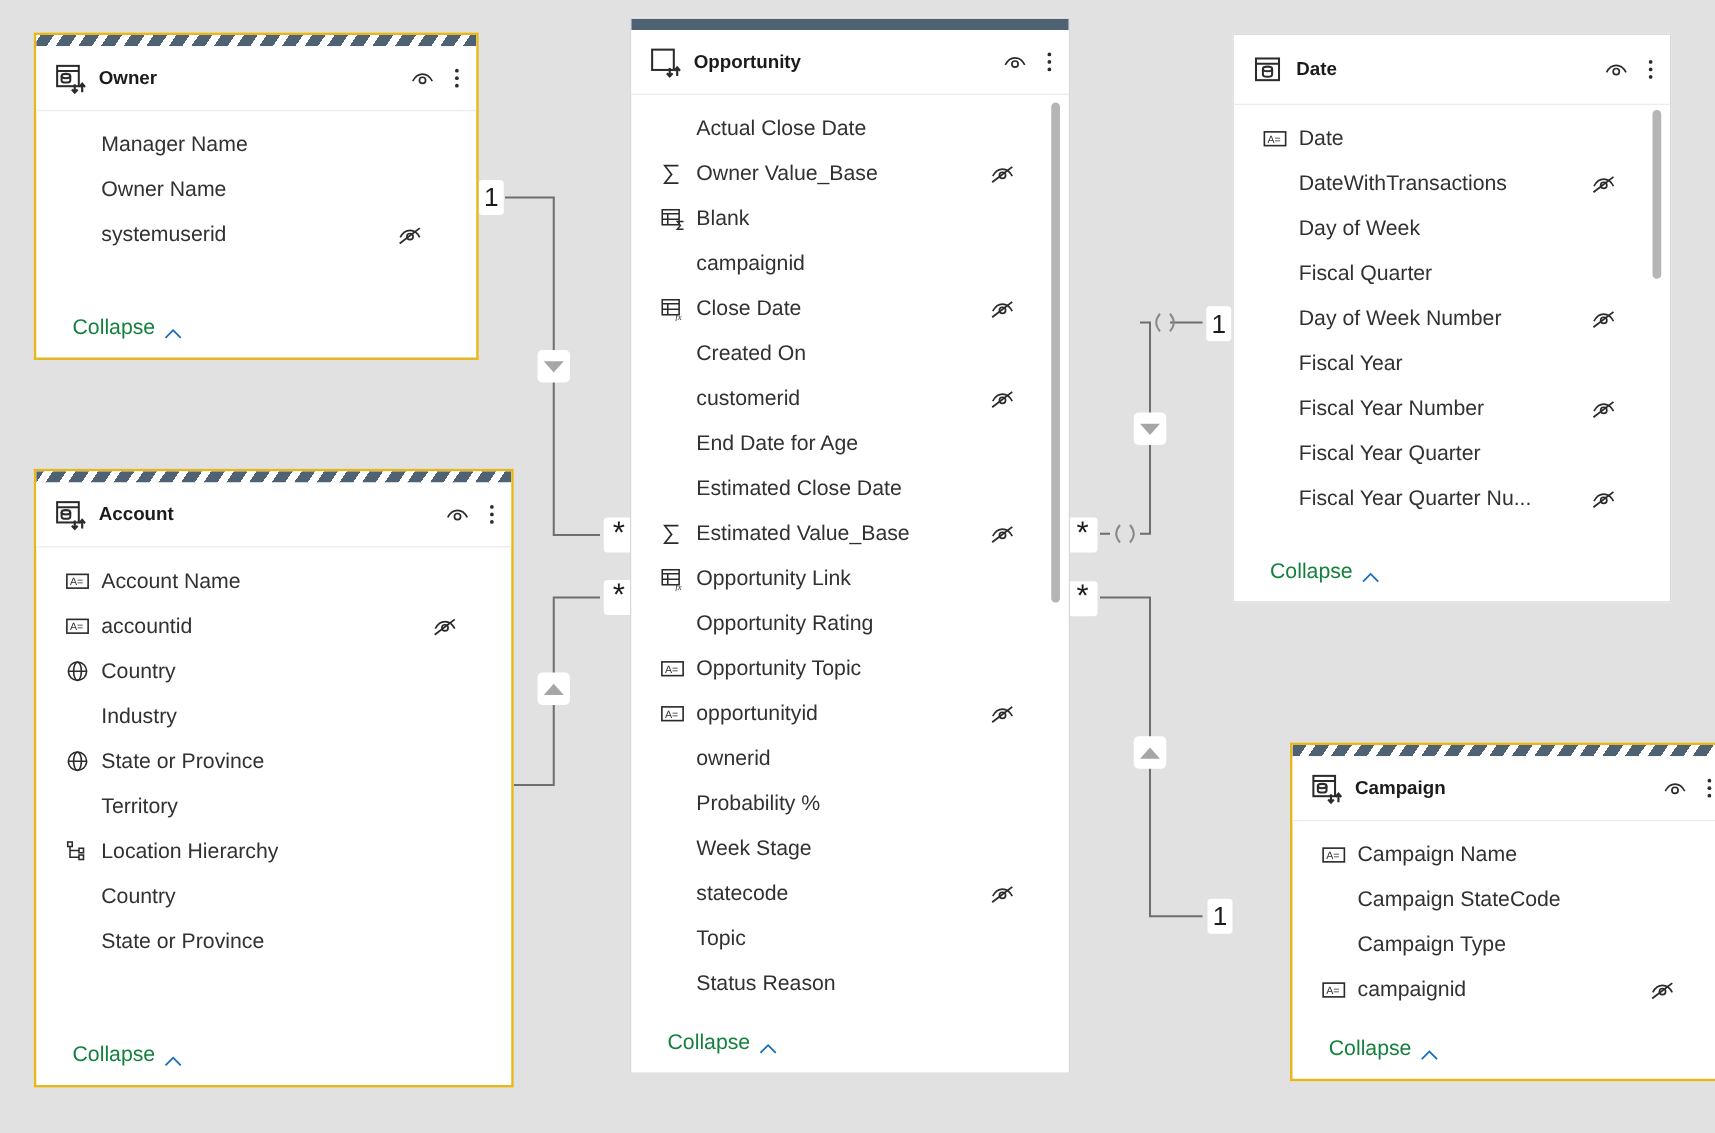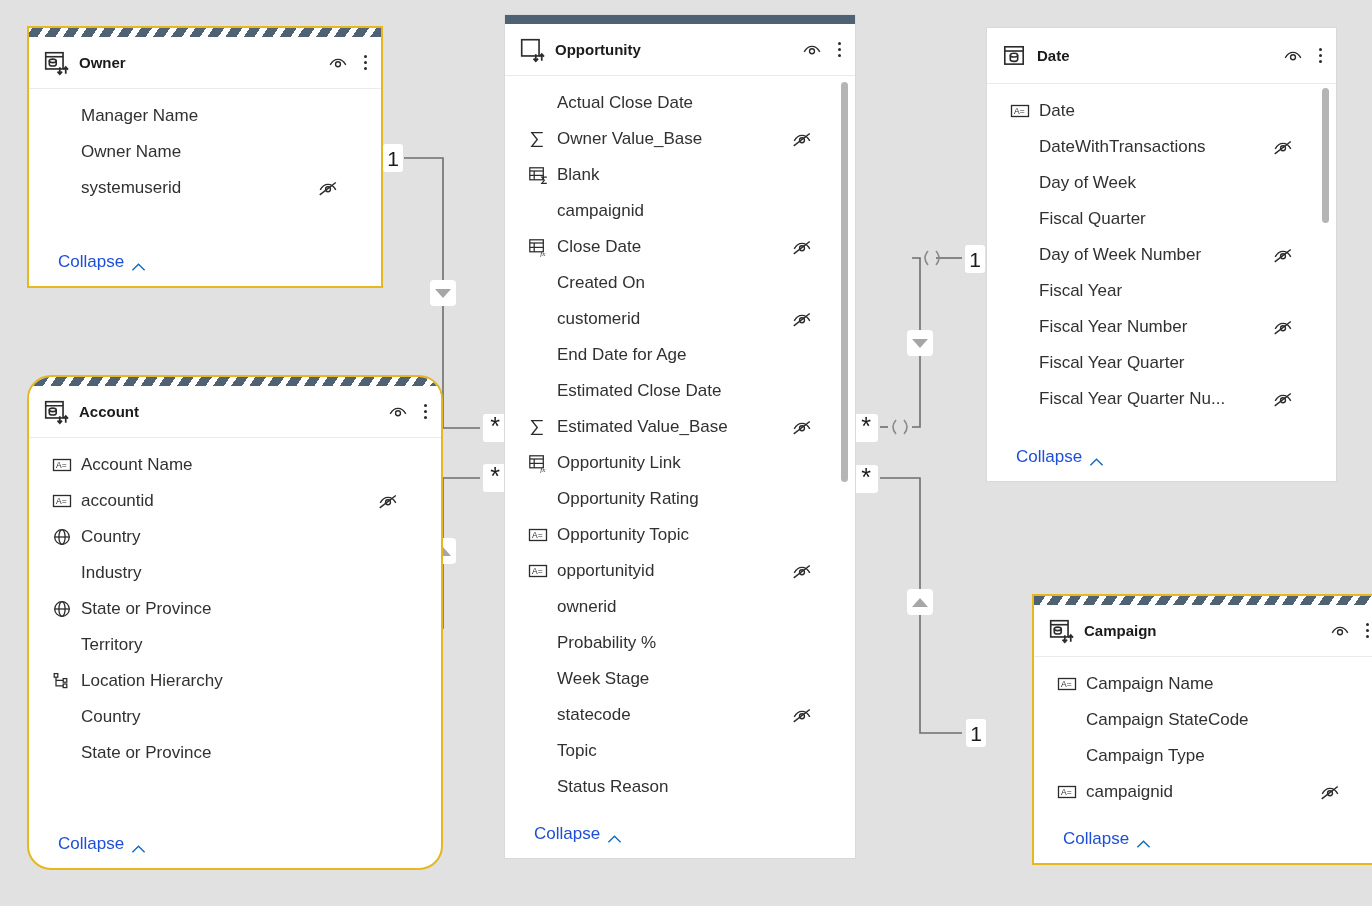--- a/index.html
+++ b/index.html
@@ -79,21 +79,21 @@
     overflow: hidden; text-overflow: ellipsis; flex: 1 1 auto;
   }
   .field.indent { padding-left: 52px; }
   .field.indent .fname { }
   .hideglyph { width: 22px; height: 22px; flex: 0 0 22px; margin-left: 6px; }
 
   .collapse {
     flex: 0 0 auto;
     display: flex; align-items: center; gap: 7px;
     padding: 0 0 14px 29px;
-    color: #1d4ed8; font-size: 17px; cursor: pointer;
+    color: #15803d; font-size: 17px; cursor: pointer;
   }
   .chev { width: 15px; height: 10px; }
 
   
   .sbar {
     position: absolute; width: 7px; border-radius: 4px;
     background: #b5b5b5; right: 7px;
   }
 
   
@@ -224,21 +224,21 @@
     <div class="collapse">
       <span>Collapse</span>
       <span class="chev">
         <svg viewBox="0 0 16 10" width="15" height="10" fill="none" stroke="#0f6cbd" stroke-width="1.5">
             <path d="M1.5 8.5L8 2l6.5 6.5"></path>
           </svg>
       </span>
     </div>
   </div>
 
-  <div class="tbl sel" id="t-account" style="left:27px;top:375px;width:416px;height:495px;border-radius:24px;">
+  <div class="tbl sel" id="t-account" style="left:27px;top:375px;width:384px;height:495px;">
     <div class="stripe"></div>
     <div class="thead">
       <span class="ticon">
         <svg viewBox="0 0 24 24" width="26" height="26" fill="none" stroke="#2b2b2b" stroke-width="1.5">
           <rect x="2.5" y="2.5" width="16" height="15"></rect>
             <line x1="2.5" y1="6.2" x2="18.5" y2="6.2"></line>
           <ellipse cx="9" cy="10" rx="3.2" ry="1.6"></ellipse>
             <path d="M5.8 10v3.2c0 .9 1.43 1.6 3.2 1.6s3.2-.7 3.2-1.6V10"></path>
           <path d="M15.5 16v6M13.4 19.9l2.1 2.4 2.1-2.4" stroke-width="1.6"></path>
           <path d="M21 22v-6M18.9 18.1L21 15.7l2.1 2.4" stroke-width="1.6"></path>

